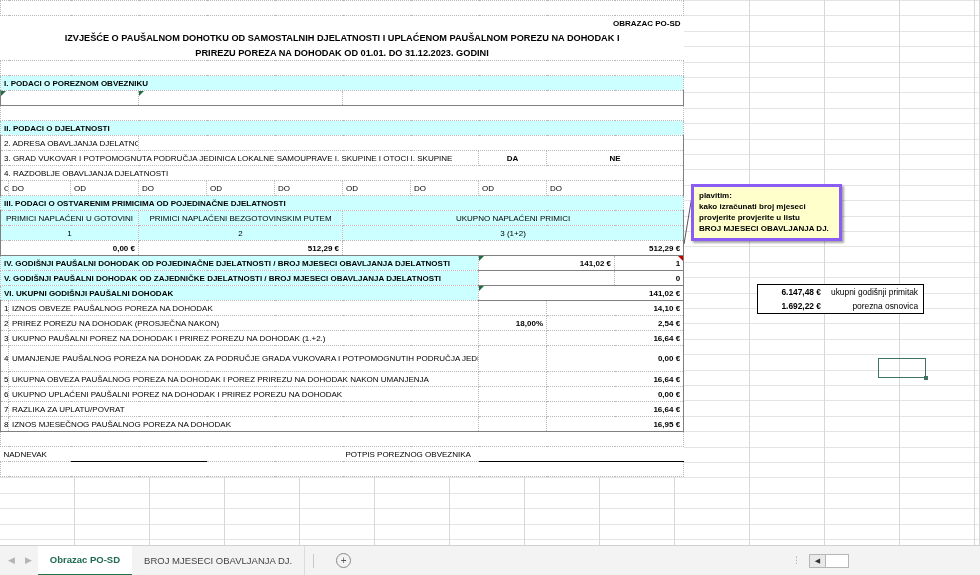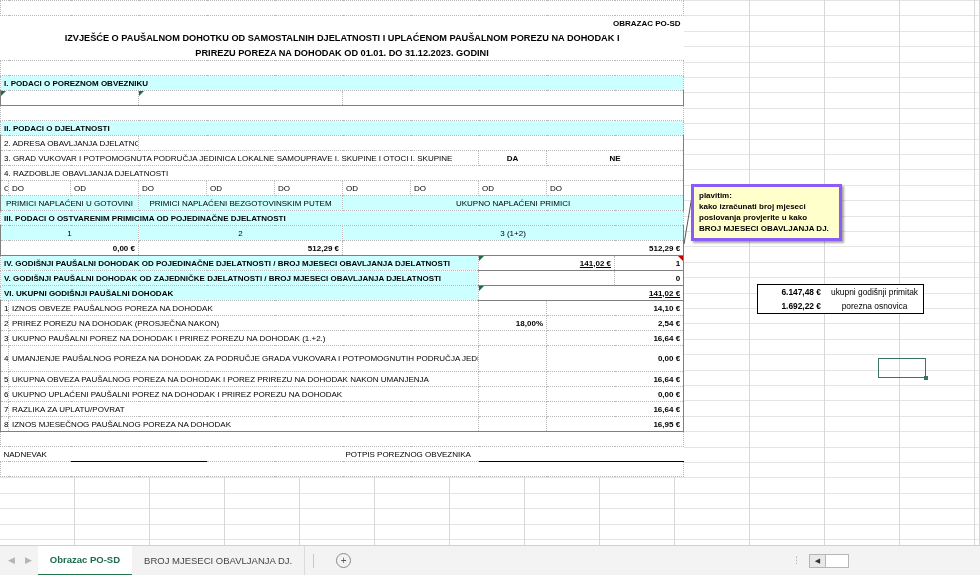--- a/index.html
+++ b/index.html
@@ -92,21 +92,21 @@
   .bold { font-weight: bold; }
   .wrapcell { white-space: normal; line-height: 1.25; }
   .bt { border-top: 1px solid #808080 !important; }
   .bb { border-bottom: 1px solid #808080 !important; }
   .bl { border-left: 1px solid #808080 !important; }
   .br { border-right: 1px solid #808080 !important; }
 
   .numcell { text-align: right; font-weight: bold; font-size: 8px; }
 
   
-  .cmt { position: relative; text-decoration: underline; }
+  .cmt { position: relative; }
   .cmt::before {
     content: "";
     position: absolute;
     left: 0; top: 0;
     border-top: 5px solid #1f6e43;
     border-right: 5px solid transparent;
   }
   .cmt-red { position: relative; }
   .cmt-red::after {
     content: "";
@@ -146,21 +146,21 @@
     position: absolute;
     left: 757px; top: 284px;
     z-index: 4;
     border: 1.5px solid #000;
     background: #ffffff;
     font-size: 8.4px;
   }
   .summary table { border-collapse: collapse; }
   .summary td { padding: 1px 5px; height: 14px; }
   .summary td.val { text-align: right; font-weight: bold; width: 68px; }
-  .summary td.lbl { text-align: center; }
+  .summary td.lbl { text-align: right; }
 
   
   .selcell {
     position: absolute;
     left: 878px; top: 358px;
     width: 48px; height: 20px;
     border: 1.5px solid #3d7360;
     background: transparent;
     z-index: 4;
   }
@@ -332,26 +332,26 @@
       <td colspan="1">DO</td>
       <td colspan="1">OD</td>
       <td colspan="1">DO</td>
       <td colspan="1">OD</td>
       <td colspan="1">DO</td>
       <td colspan="1">OD</td>
       <td class="br" colspan="2">DO</td>
     </tr>
 
     <tr>
+      <td class="sec" colspan="11">III. PODACI O OSTVARENIM PRIMICIMA OD POJEDINAČNE DJELATNOSTI</td>
+    </tr>
+    <tr>
       <td class="cyan-c bl" colspan="3">PRIMICI NAPLAĆENI U GOTOVINI</td>
       <td class="cyan-c" colspan="3">PRIMICI NAPLAĆENI BEZGOTOVINSKIM PUTEM</td>
       <td class="cyan-c br" colspan="5">UKUPNO NAPLAĆENI PRIMICI</td>
-    </tr>
-    <tr>
-      <td class="sec" colspan="11">III. PODACI O OSTVARENIM PRIMICIMA OD POJEDINAČNE DJELATNOSTI</td>
     </tr>
     <tr>
       <td class="cyan-c bl" colspan="3">1</td>
       <td class="cyan-c" colspan="3">2</td>
       <td class="cyan-c br" colspan="5">3 (1+2)</td>
     </tr>
     <tr>
       <td class="numcell bl bb" colspan="3">0,00 €</td>
       <td class="numcell bb" colspan="3">512,29 €</td>
       <td class="numcell bb br" colspan="5">512,29 €</td>
@@ -442,21 +442,21 @@
       </table>
   </div>
 
   <svg class="comment-leader" viewBox="0 0 12 62" preserveAspectRatio="none">
     <line x1="11" y1="1" x2="1" y2="61" stroke="#555" stroke-width="1"></line>
   </svg>
 
   <div class="comment-box">
     <div>plavitim:</div>
     <div>kako izračunati broj mjeseci</div>
-    <div>poslovanja provjerite u kako</div>
+    <div>provjerite provjerite u listu</div>
     <div>BROJ MJESECI OBAVLJANJA DJ.</div>
   </div>
 
   <div class="summary">
     <table>
       <tbody>
           <tr>
         <td class="val">6.147,48 €</td>
         <td class="lbl">ukupni godišnji primitak</td>
       </tr>

